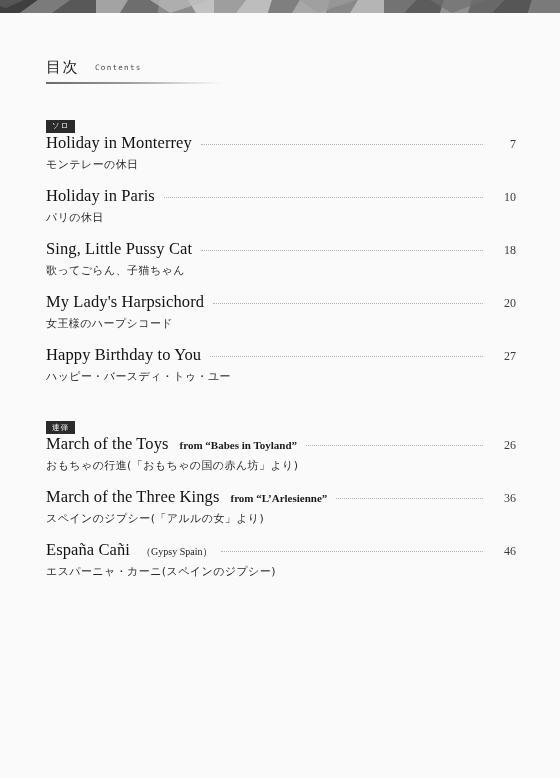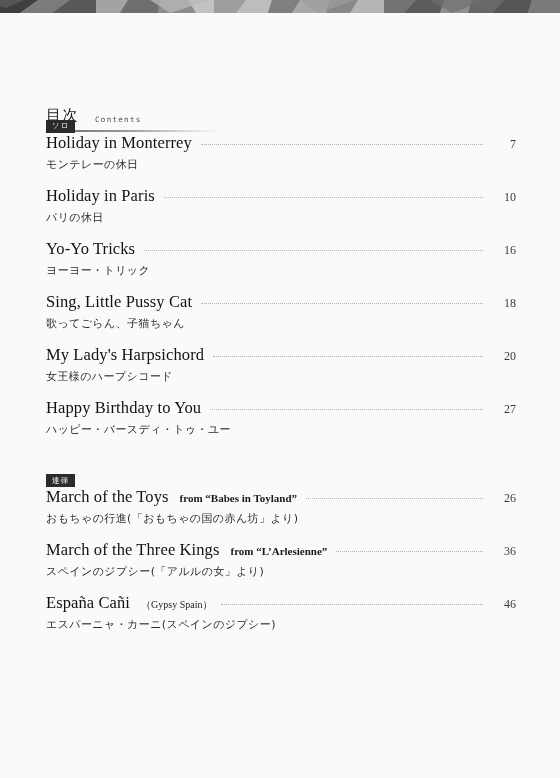--- a/index.html
+++ b/index.html
@@ -36,23 +36,22 @@
 
   
   .title-block {
     position: absolute;
     left: 46px;
     top: 60px;
     width: 480px;
   }
   .title-row {
     display: flex;
-    align-items: flex-end;
+    align-items: center;
     gap: 16px;
-    margin-top: 48px;
   }
   .title-ja {
     font-family: "DejaVu Serif", "Liberation Serif", serif;
     font-size: 15px;
     color: #1d1d1d;
     letter-spacing: 1.5px;
     line-height: 1;
   }
   .title-en {
     font-family: "DejaVu Sans Mono", "Liberation Mono", monospace;
@@ -189,27 +188,20 @@
           <div class="entry-ja">モンテレーの休日</div>
         </div><div class="entry">
           <div class="entry-line">
             <span class="entry-title">Holiday in Paris</span>
             <span class="leader"></span>
             <span class="entry-page">10</span>
           </div>
           <div class="entry-ja">パリの休日</div>
         </div><div class="entry">
           <div class="entry-line">
-            <span class="entry-title">Yo-Yo Tricks</span>
-            <span class="leader"></span>
-            <span class="entry-page">16</span>
-          </div>
-          <div class="entry-ja">ヨーヨー・トリック</div>
-        </div><div class="entry">
-          <div class="entry-line">
             <span class="entry-title">Sing, Little Pussy Cat</span>
             <span class="leader"></span>
             <span class="entry-page">18</span>
           </div>
           <div class="entry-ja">歌ってごらん、子猫ちゃん</div>
         </div><div class="entry">
           <div class="entry-line">
             <span class="entry-title">My Lady's Harpsichord</span>
             <span class="leader"></span>
             <span class="entry-page">20</span>

